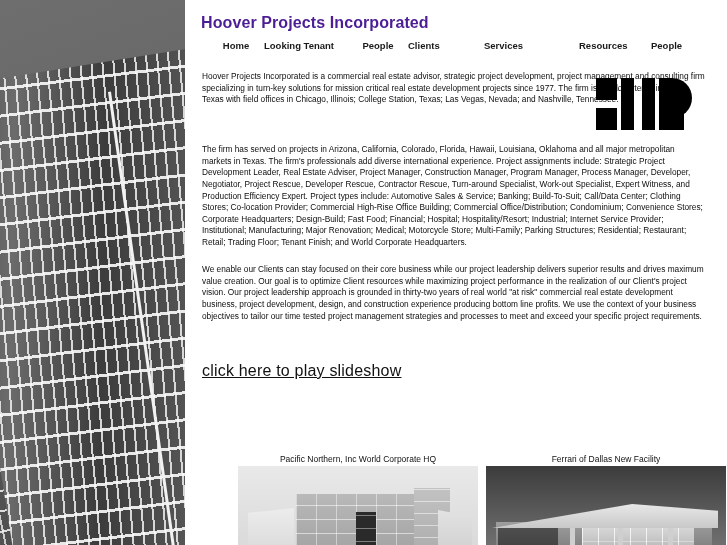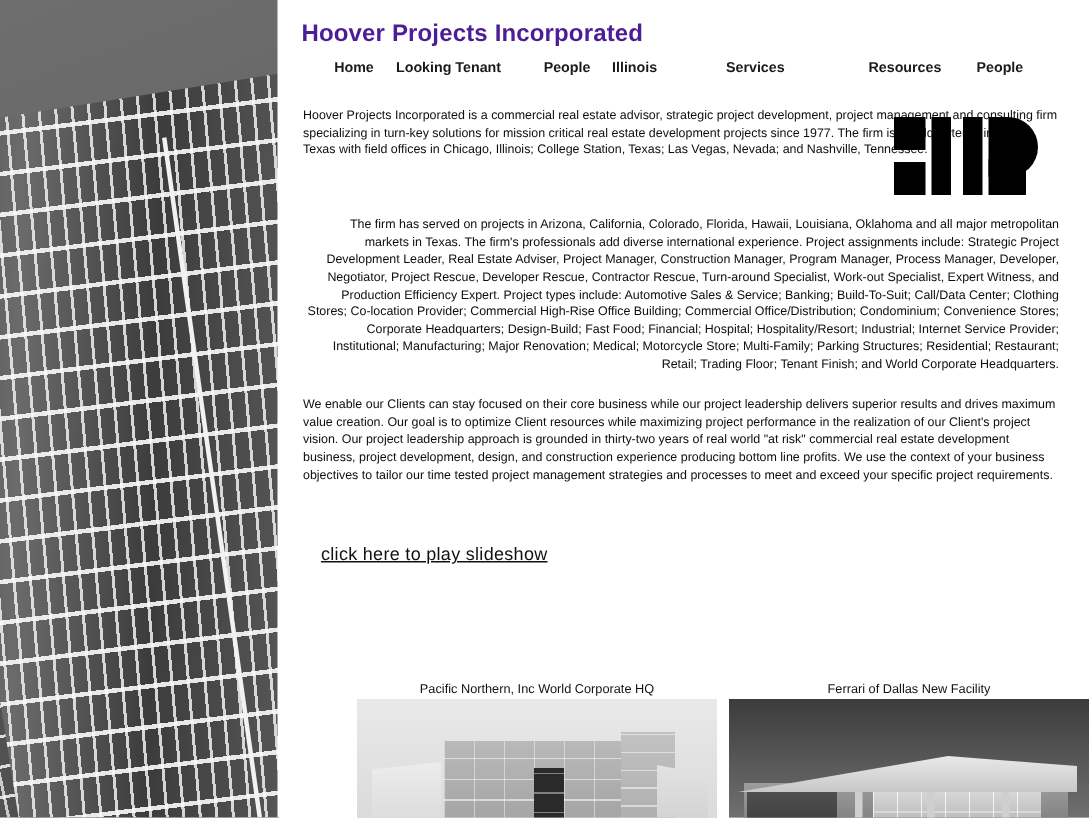--- a/index.html
+++ b/index.html
@@ -114,26 +114,26 @@
   .nav a.n4{width:68px;margin-left:10px;}
   .nav a.n5{width:72px;margin-left:27px;}
   .nav a.n6{width:50px;}
 
   .para{
     position:absolute;left:2px;width:504px;
     font-size:8.3px;line-height:11.6px;color:#0d0d0d;
     text-align:left;
   }
   #p1{top:63px;}
-  #p2{top:136px;text-align:right;}
+  #p2{top:136px;}
   #p3{top:256px;}
 
   .slideshow-link{
-    position:absolute;left:14px;top:362px;
-    font-size:12px;color:#111;text-decoration:underline;
+    position:absolute;left:2px;top:362px;
+    font-size:16px;color:#111;text-decoration:underline;
     letter-spacing:0.2px;
   }
 
   
   .logo{
     position:absolute;left:596px;top:78px;width:96px;height:52px;
   }
   .logo svg{display:block;}
 
   
@@ -262,21 +262,21 @@
   <div class="photo-border-r"></div>
 
   <div class="content">
 
     <div class="site-title">Hoover Projects Incorporated</div>
 
     <div class="nav">
       <a class="n0" href="#">Home</a>
       <a class="n1" href="#">Looking Tenant</a>
       <a class="n2" href="#">People</a>
-      <a class="n3" href="#">Illinois</a>
+      <a class="n3" href="#">Clients</a>
       <a class="n4" href="#">Services</a>
       <a class="n5" href="#">Resources</a>
       <a class="n6" href="#">People</a>
     </div>
 
     <p class="para" id="p1">Hoover Projects Incorporated is a commercial real estate advisor, strategic project development, project management and consulting firm specializing in turn-key solutions for mission critical real estate development projects since 1977. The firm is headquartered in Dallas, Texas with field offices in Chicago, Illinois; College Station, Texas; Las Vegas, Nevada; and Nashville, Tennessee.</p>
     <p class="para" id="p2">The firm has served on projects in Arizona, California, Colorado, Florida, Hawaii, Louisiana, Oklahoma and all major metropolitan markets in Texas.  The firm's professionals add diverse international experience.  Project assignments include: Strategic Project Development Leader, Real Estate Adviser, Project Manager, Construction Manager, Program Manager, Process Manager, Developer, Negotiator, Project Rescue, Developer Rescue, Contractor Rescue, Turn-around Specialist, Work-out Specialist, Expert Witness, and Production Efficiency Expert. Project types include: Automotive Sales &amp; Service; Banking; Build-To-Suit; Call/Data Center; Clothing Stores; Co-location Provider; Commercial High-Rise Office Building; Commercial Office/Distribution; Condominium; Convenience Stores; Corporate Headquarters; Design-Build; Fast Food; Financial; Hospital; Hospitality/Resort; Industrial; Internet Service Provider; Institutional; Manufacturing; Major Renovation; Medical; Motorcycle Store; Multi-Family; Parking Structures; Residential; Restaurant; Retail; Trading Floor; Tenant Finish; and World Corporate Headquarters.</p>
     <p class="para" id="p3">We enable our Clients can stay focused on their core business while our project leadership delivers superior results and drives maximum value creation.  Our goal is to optimize Client resources while maximizing project performance in the realization of our Client's project vision. Our project leadership approach is grounded in thirty-two years of real world "at risk" commercial real estate development business, project development, design, and construction experience producing bottom line profits. We use the context of your business objectives to tailor our time tested project management strategies and processes to meet and exceed your specific project requirements.</p>
 
     <a class="slideshow-link" href="#">click here to play slideshow</a>

